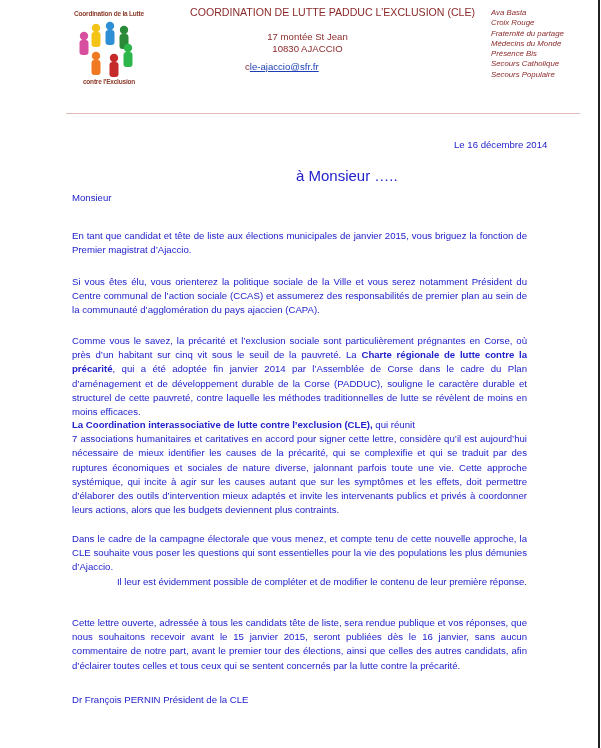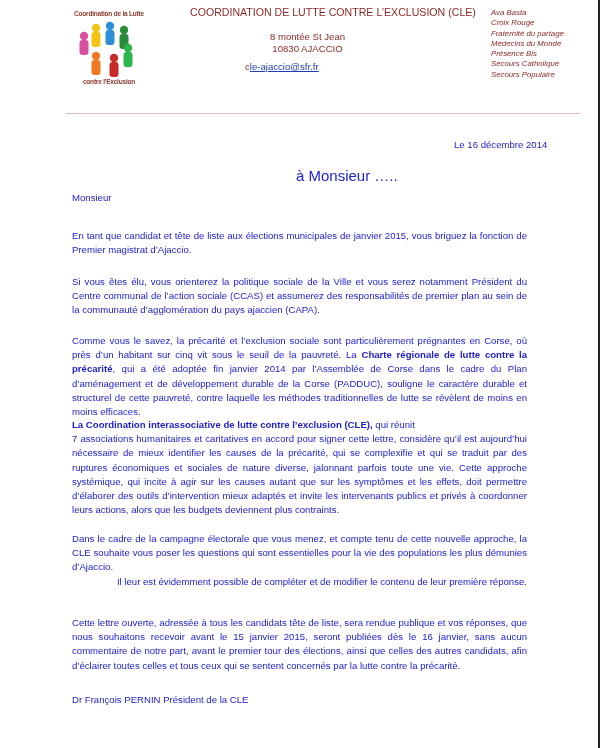--- a/index.html
+++ b/index.html
@@ -81,22 +81,22 @@
         </g>
         <g>
           <circle cx="54" cy="30" r="4.2" fill="#2db64a"></circle>
           <rect x="49.5" y="34" width="9" height="15" rx="3" fill="#2db64a"></rect>
         </g>
       </g>
   </svg>
   <div class="bot-text">contre l'Exclusion</div>
 </div>
 
-<div class="org-title">COORDINATION DE LUTTE CONTRE L’EXCLUSION  (CLE)</div>
-<div class="addr addr1">8 montée St Jean</div>
+<div class="org-title">COORDINATION DE LUTTE PADDUC L’EXCLUSION  (CLE)</div>
+<div class="addr addr1">17 montée St Jean</div>
 <div class="addr addr2">10830 AJACCIO</div>
 <div class="email"><span>c</span><a>le-ajaccio@sfr.fr</a></div>
 
 <ul class="assoc-list">
   <li>Ava Basta</li>
   <li>Croix Rouge</li>
   <li>Fraternité du partage</li>
   <li>Médecins du Monde</li>
   <li>Présence Bis</li>
   <li>Secours Catholique</li>

